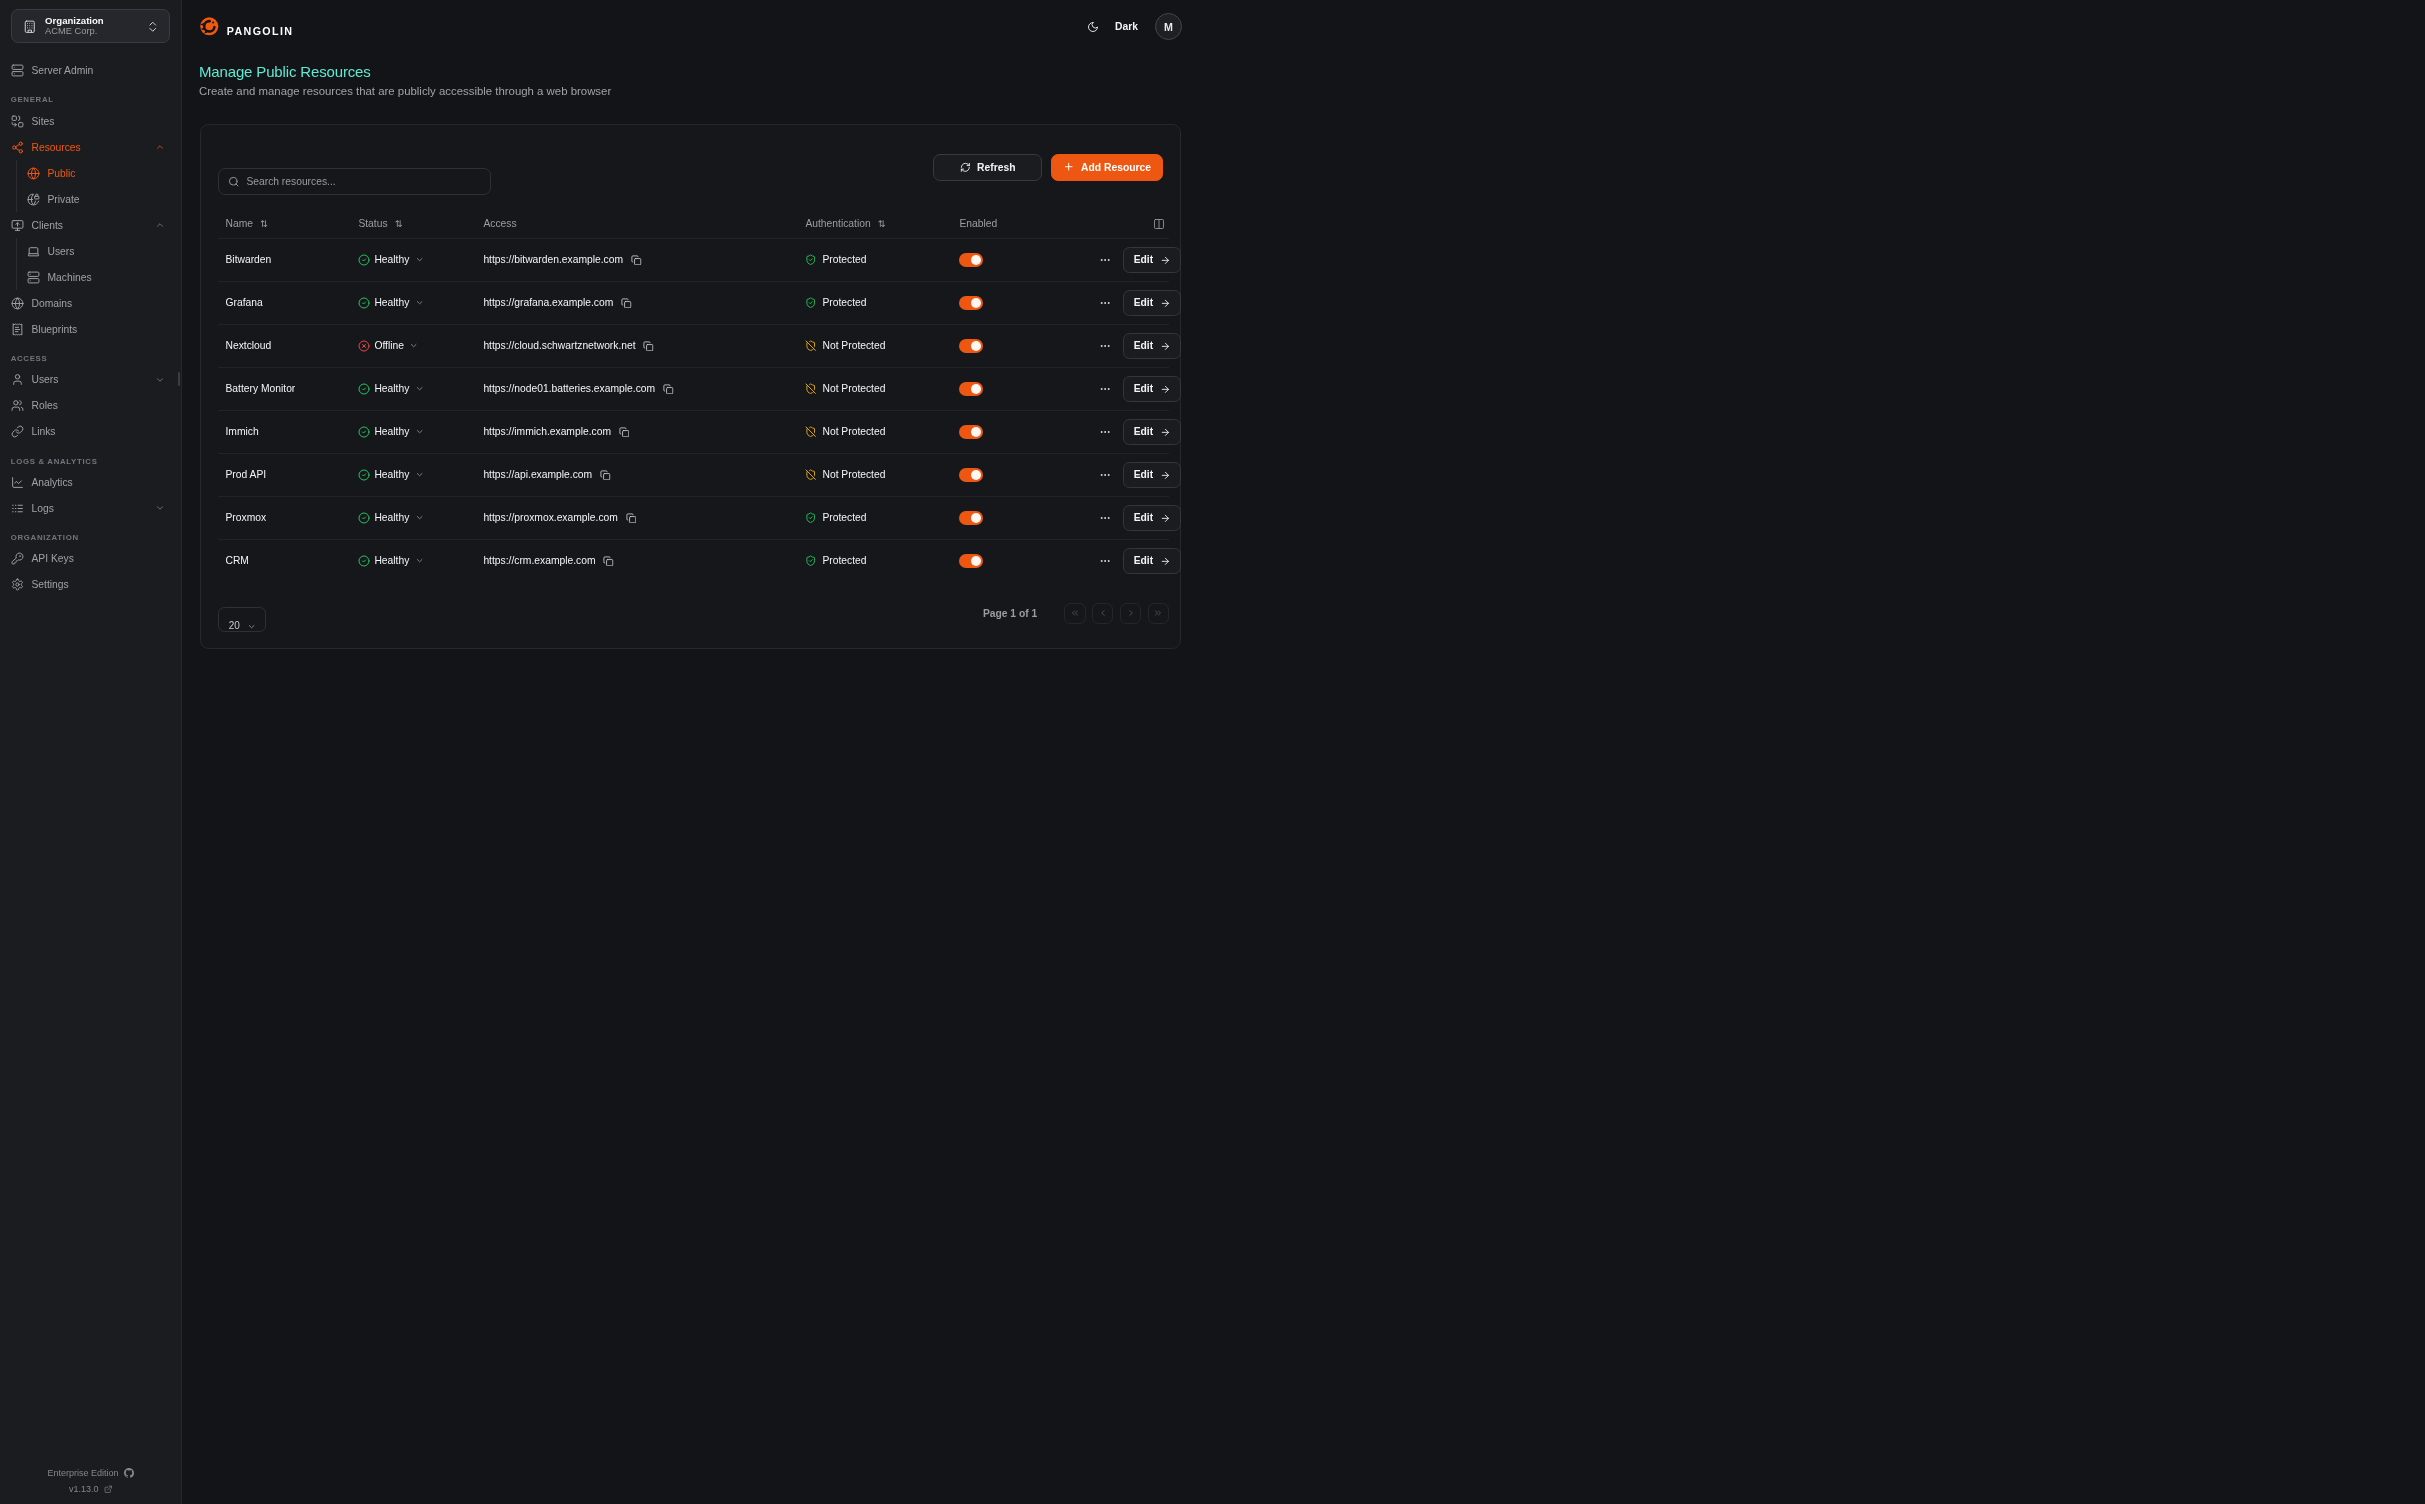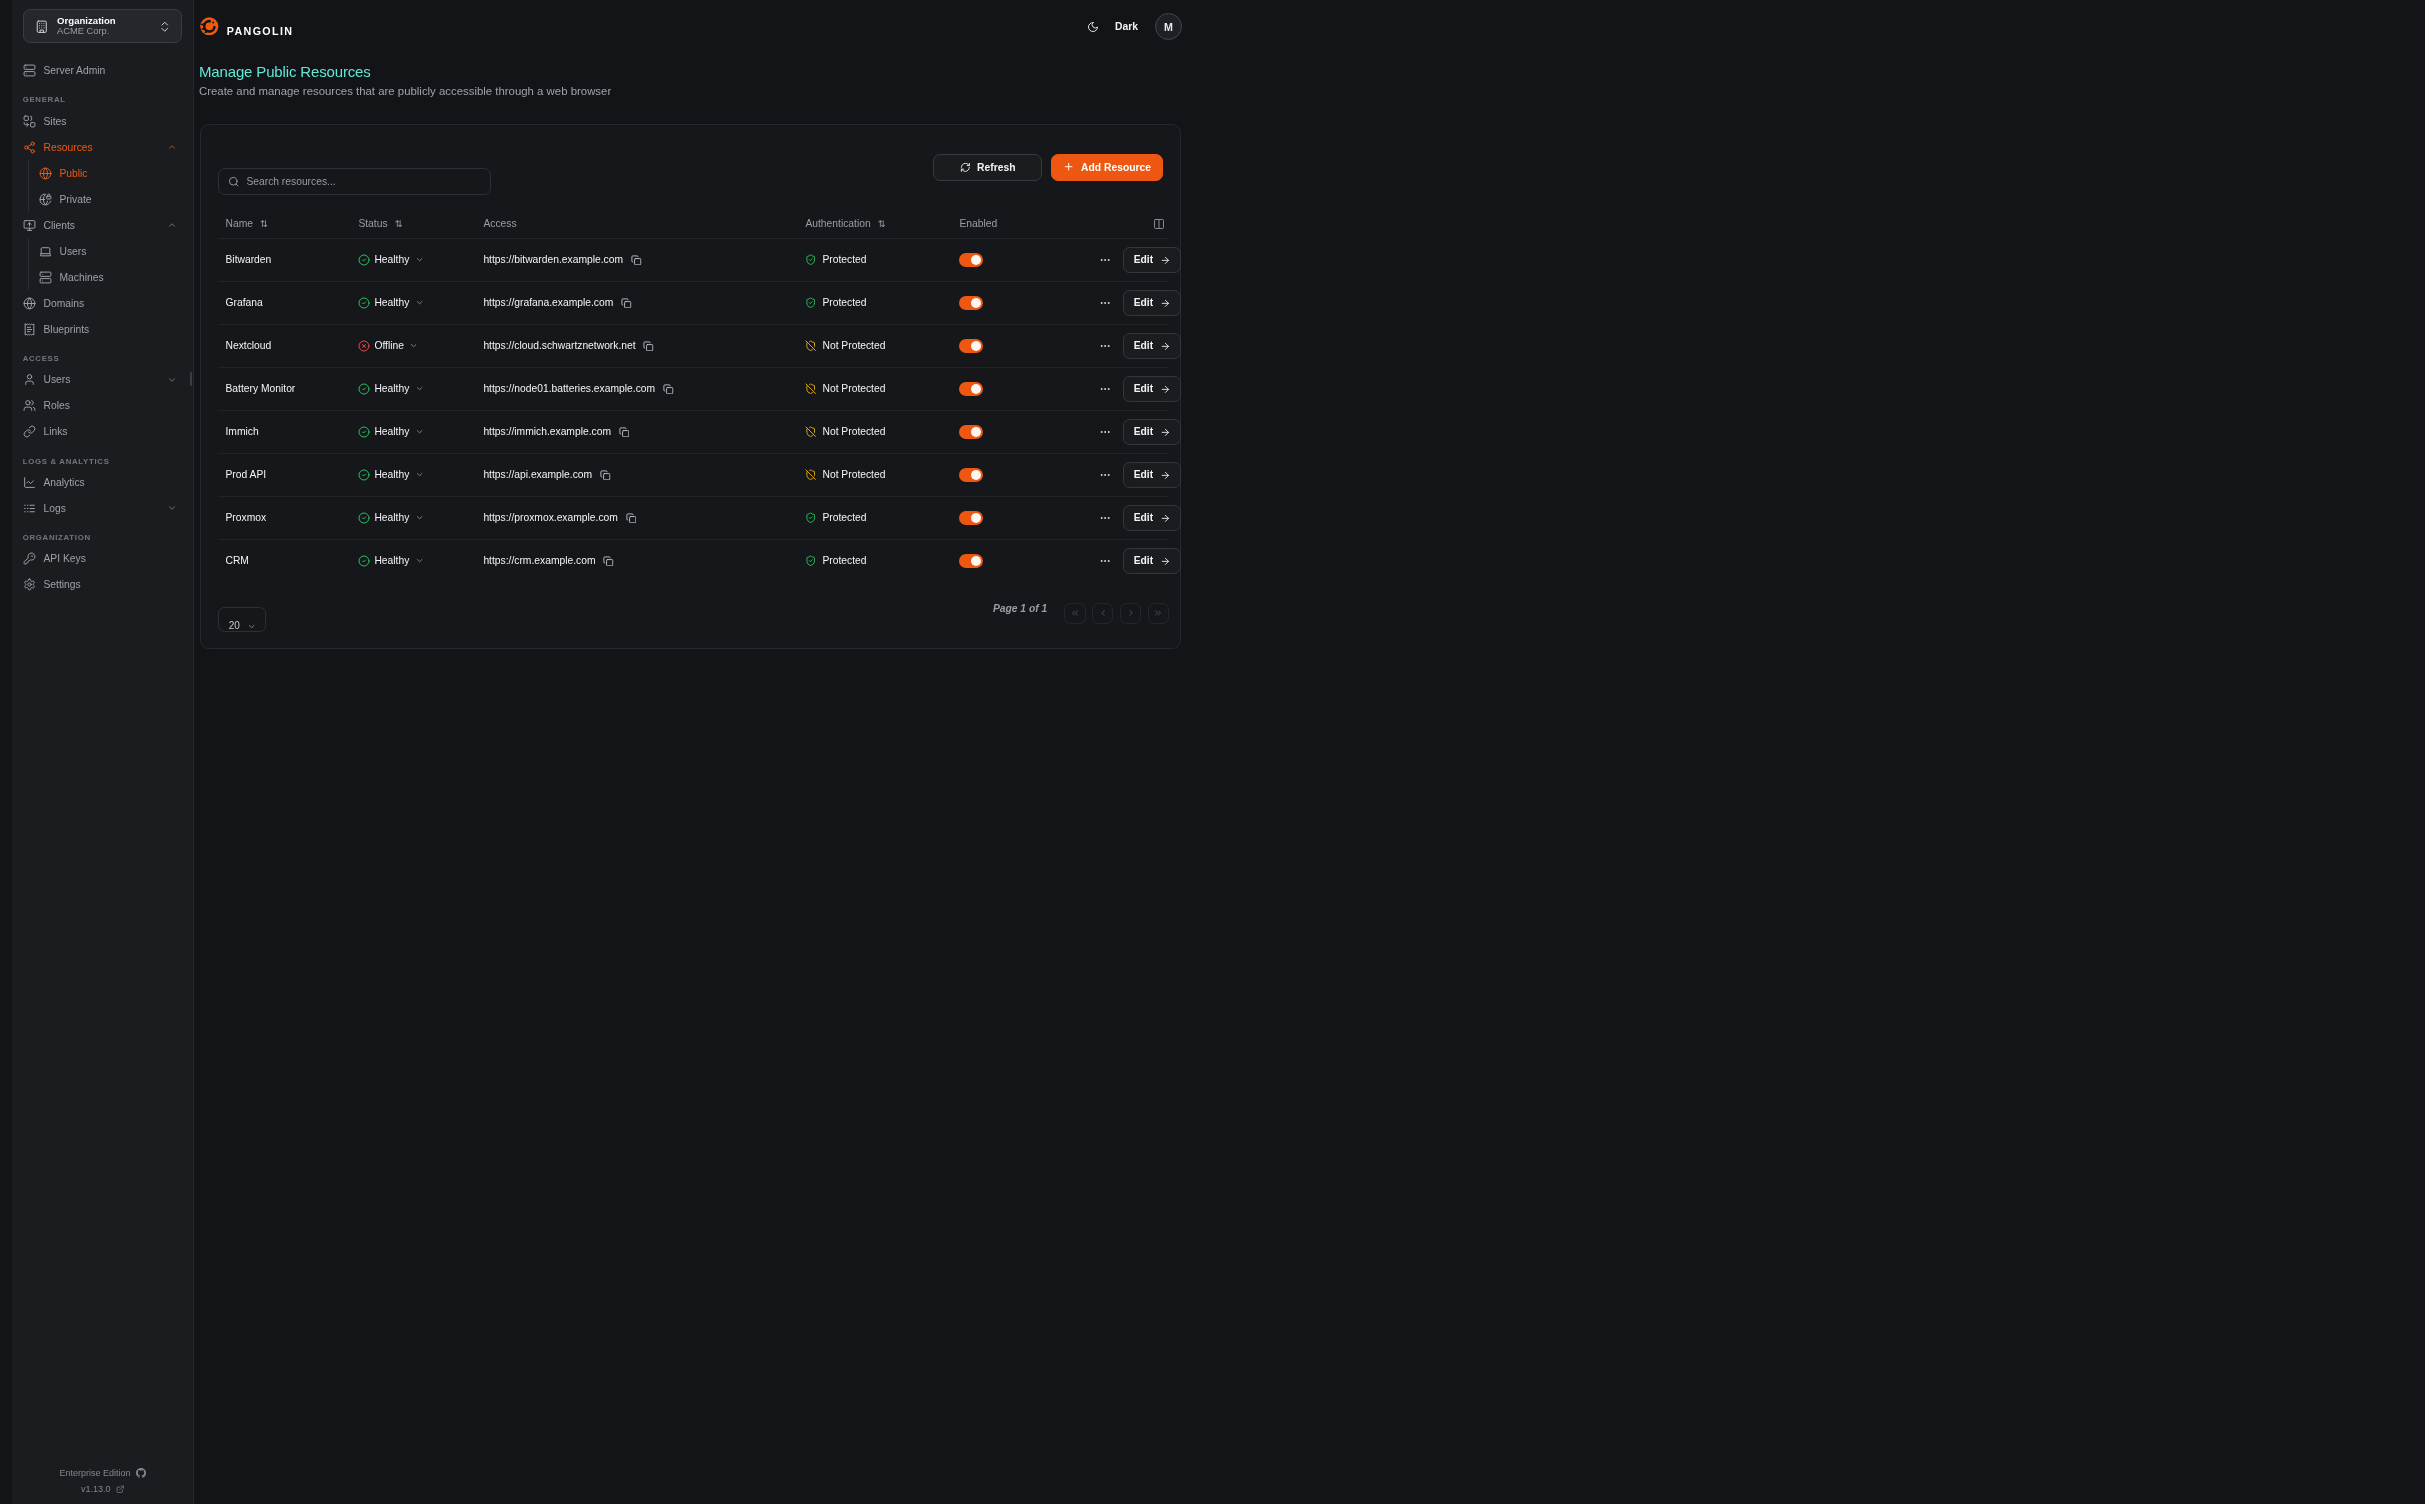--- a/index.html
+++ b/index.html
@@ -2,21 +2,21 @@
 <html style="font-size:11.4px"><head>
 <meta charset="utf-8">
 <style>
   * { margin:0; padding:0; box-sizing:border-box; }
   html,body { width:1213px; height:752px; background:#131418; overflow:hidden;
     font-family:"Liberation Sans","DejaVu Sans",sans-serif; color:#e8e9ec; }
   .ic { fill:none; stroke:currentColor; stroke-width:2; stroke-linecap:round; stroke-linejoin:round; flex:none; }
   .ic-fill { fill:currentColor; stroke:none; }
 
   
-  .sidebar { position:fixed; left:12px; top:0; width:182px; height:100%; background:#1b1c20;
+  .sidebar { position:fixed; left:0; top:0; width:182px; height:100%; background:#1b1c20;
     border-right:0.7px solid #26272b; padding:9.3px 10.7px; }
   .org-box { display:flex; align-items:center; gap:8.5px; width:100%; height:34px;
     background:#26272c; border:0.7px solid #3a3b40; border-radius:7.1px; padding:0 10px 0 11.4px; cursor:pointer; }
   .org-box .ic { width:13.5px; height:13.5px; color:#d6d7db; stroke-width:1.7; }
   .org-text { flex:1; min-width:0; }
   .org-label { font-size:9.6px; font-weight:700; color:#fafafa; line-height:1.25; }
   .org-value { font-size:9.3px; color:#9a9ba2; line-height:1.25; }
   .org-chev { width:10.7px; height:10.7px; color:#9a9ba2; }
   .nav { margin-top:14.2px; }
   .nav-item { display:flex; align-items:center; gap:7.8px; height:26px; padding:0 5.7px 0 0;
@@ -97,21 +97,21 @@
   .td-actions { justify-content:flex-end; gap:12px; padding-right:0; }
   .ic-dots { width:12px; height:12px; color:#e3e4e8; cursor:pointer; }
   .btn-edit { height:26px; padding:0 9.3px; background:#1b1c20; border:0.7px solid #35363c; color:#f3f4f6; border-radius:6.4px; }
   .btn-edit .ic { width:10.7px; height:10.7px; }
 
   
   .card-footer { margin-top:13px; display:flex; align-items:center; justify-content:space-between; }
   .page-size { display:flex; align-items:flex-end; justify-content:center; gap:7.1px; width:48px; height:25px;
     border:0.7px solid #2f3036; border-radius:6.4px; font-size:10px; color:#c9cace; cursor:pointer;margin-top:12px; }
   .page-size .ic { width:9.3px; height:9.3px; color:#9a9ba2; }
-  .pager { display:flex; gap:17px;font-style:italic; }
+  .pager { display:flex; align-items:center; gap:27px; }
   .page-info { font-size:10.3px; font-weight:600; color:#9c9da4; }
   .pager-btns { display:flex; align-items:center; gap:6.4px; }
   .pg-btn { width:21.4px; height:21.4px; border-radius:6.4px; border:0.7px solid #26272c; background:transparent;
     display:flex; align-items:center; justify-content:center; color:#55565d; cursor:default; }
   .pg-btn .ic { width:10px; height:10px; }
 </style>
 </head>
 <body>
 
 <svg width="0" height="0" style="position:absolute">

